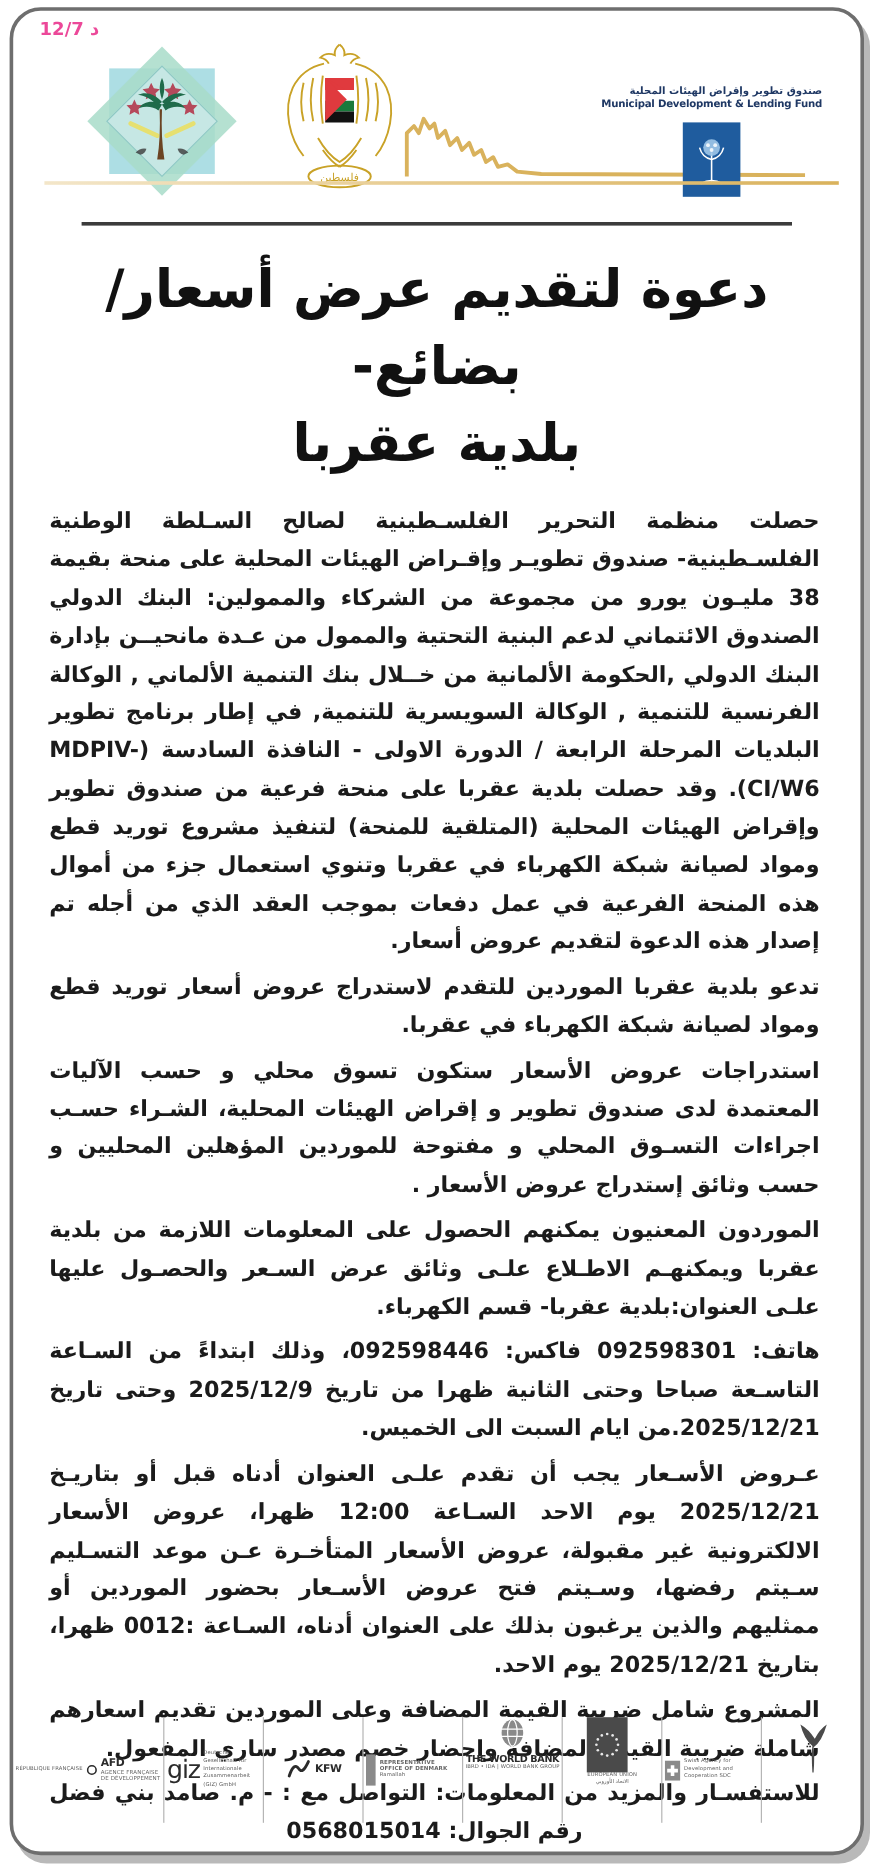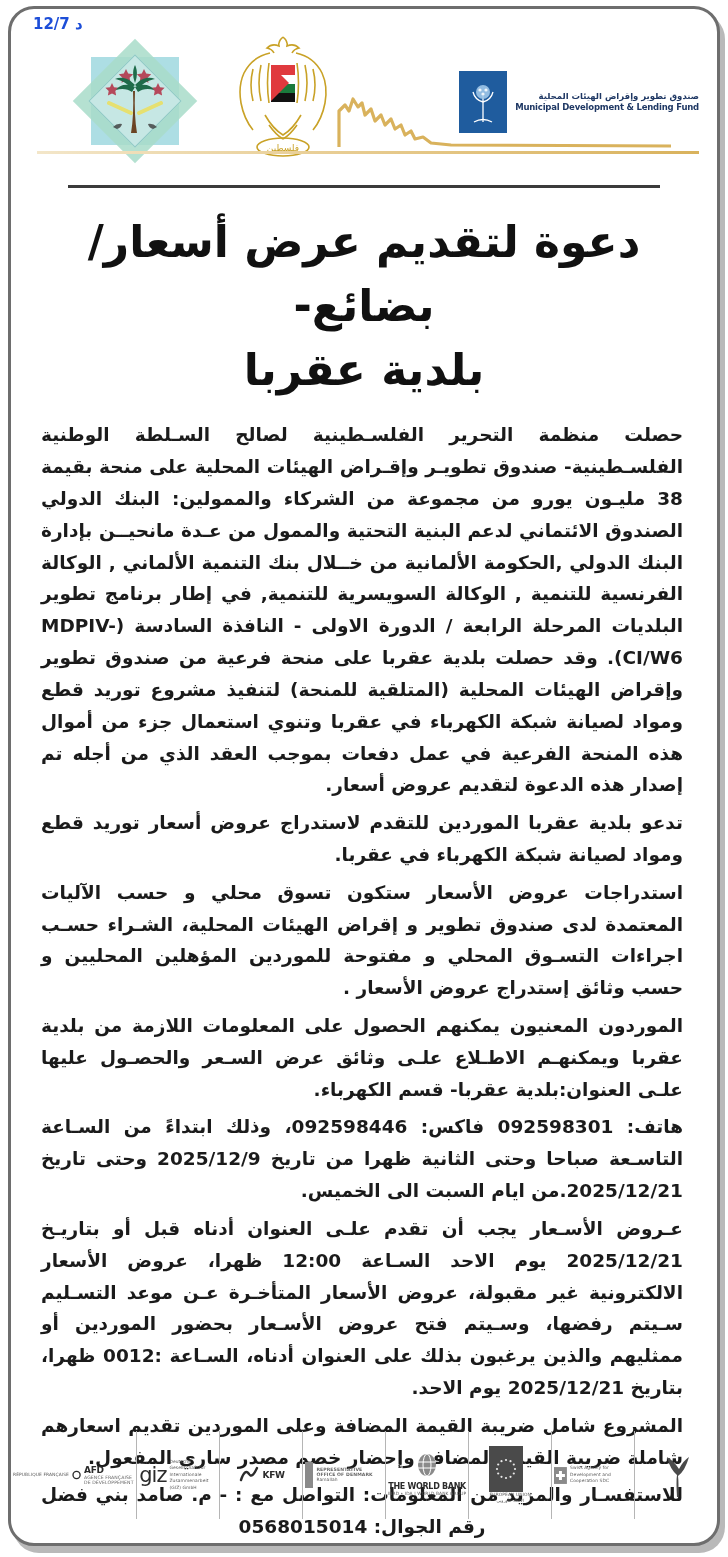--- a/index.html
+++ b/index.html
@@ -20,21 +20,21 @@
     box-shadow: 5px 7px 0 0 #b9b9b9;
     overflow: hidden;
   }
 
   
   .refcode {
     position: absolute;
     top: 6px; left: 22px;
     font-size: 15px;
     font-weight: 600;
-    color: #1d4ed8;
+    color: #ec4899;
     direction: rtl;
     letter-spacing: .2px;
   }
 
   
   .header {
     position: relative;
     height: 146px;
     margin-top: 24px;
   }
@@ -61,21 +61,21 @@
   }
   .emblem svg { position: absolute; left: 0; top: 0; }
 
   
   .eagle { position: absolute; left: 212px; top: -4px; width: 120px; height: 140px; }
 
   
   .skyline { position: absolute; left: 320px; top: 52px; width: 340px; height: 70px; }
 
   
-  .mdlf { position: absolute; right: 18px; top: 38px; display: flex; align-items: center; gap: 8px; }
+  .mdlf { position: absolute; right: 32px; top: 38px; display: flex; align-items: center; gap: 8px; flex-direction: column; }
   .mdlf-text { text-align: right; direction: rtl; line-height: 1.35; }
   .mdlf-ar {
     font-size: 8.5px; font-weight: 700; color: #1f3864;
     letter-spacing: -0.2px; white-space: nowrap;
   }
   .mdlf-en {
     font-size: 8.5px; font-weight: 700; color: #1f3864;
     letter-spacing: -0.2px; white-space: nowrap; direction: ltr;
   }
   .mdlf-mark {
@@ -142,21 +142,20 @@
     left: 0; right: 0; bottom: 20px;
     height: 96px;
     display: flex;
     align-items: center;
     direction: ltr;
   }
   .donor {
     flex: 1 1 0;
     height: 88px;
     display: flex;
-    align-items: center;
     justify-content: center;
     border-left: 1px solid #b5b5b5;
     filter: grayscale(100%);
     padding: 0 2px;
   }
   .donor:first-child { border-left: none; }
   .donor-in { display: flex; align-items: center; gap: 3px; }
   .dn-label {
     font-size: 4.4px; line-height: 1.45; color: #5a5a5a;
     text-align: left; white-space: nowrap; letter-spacing: .1px;

